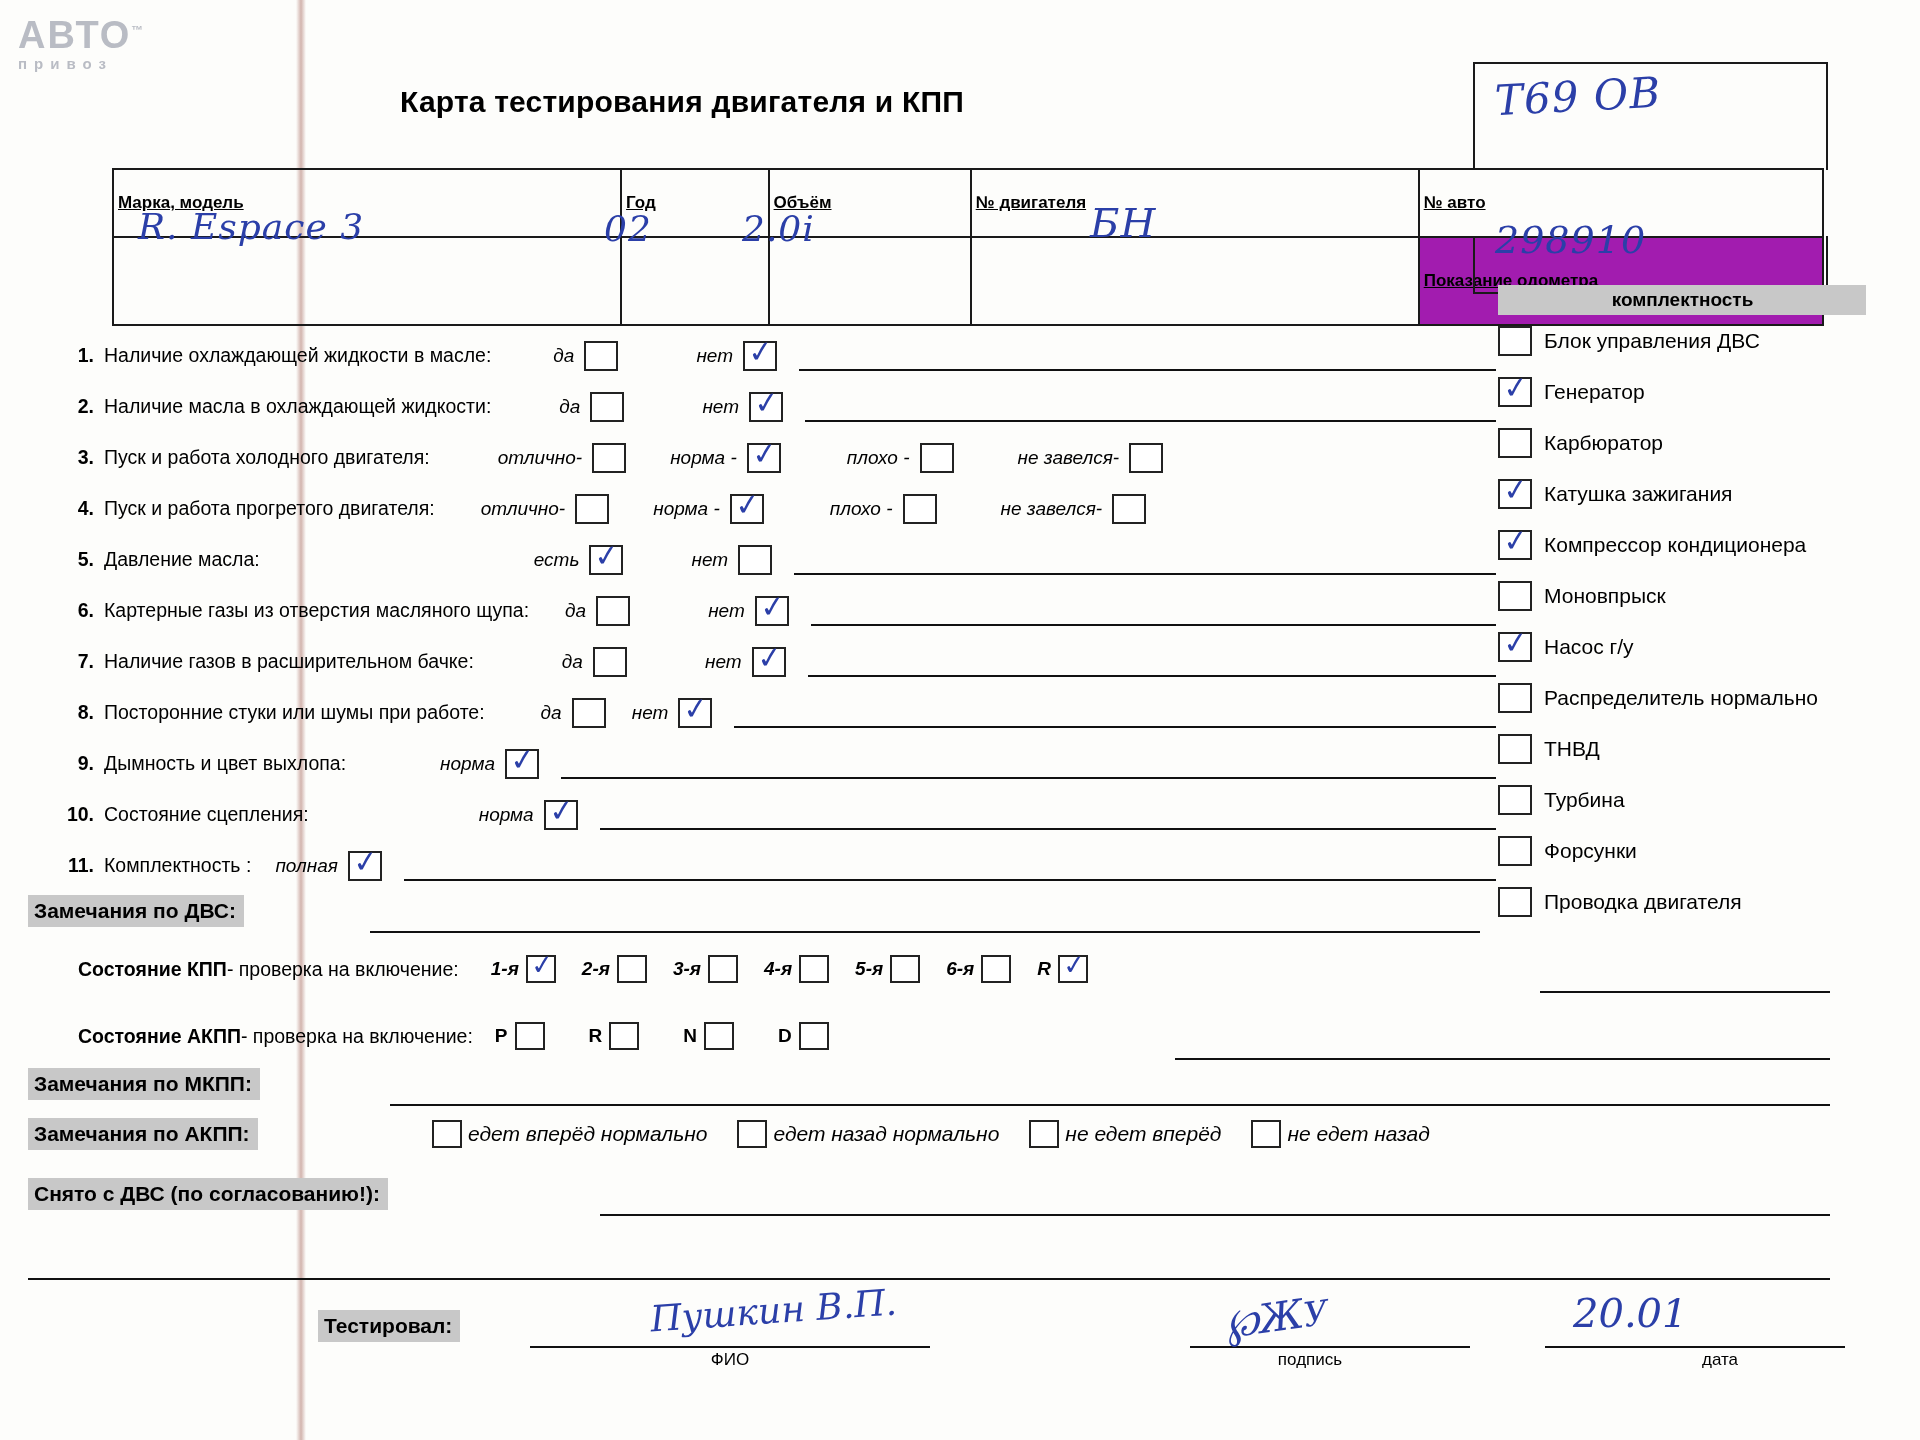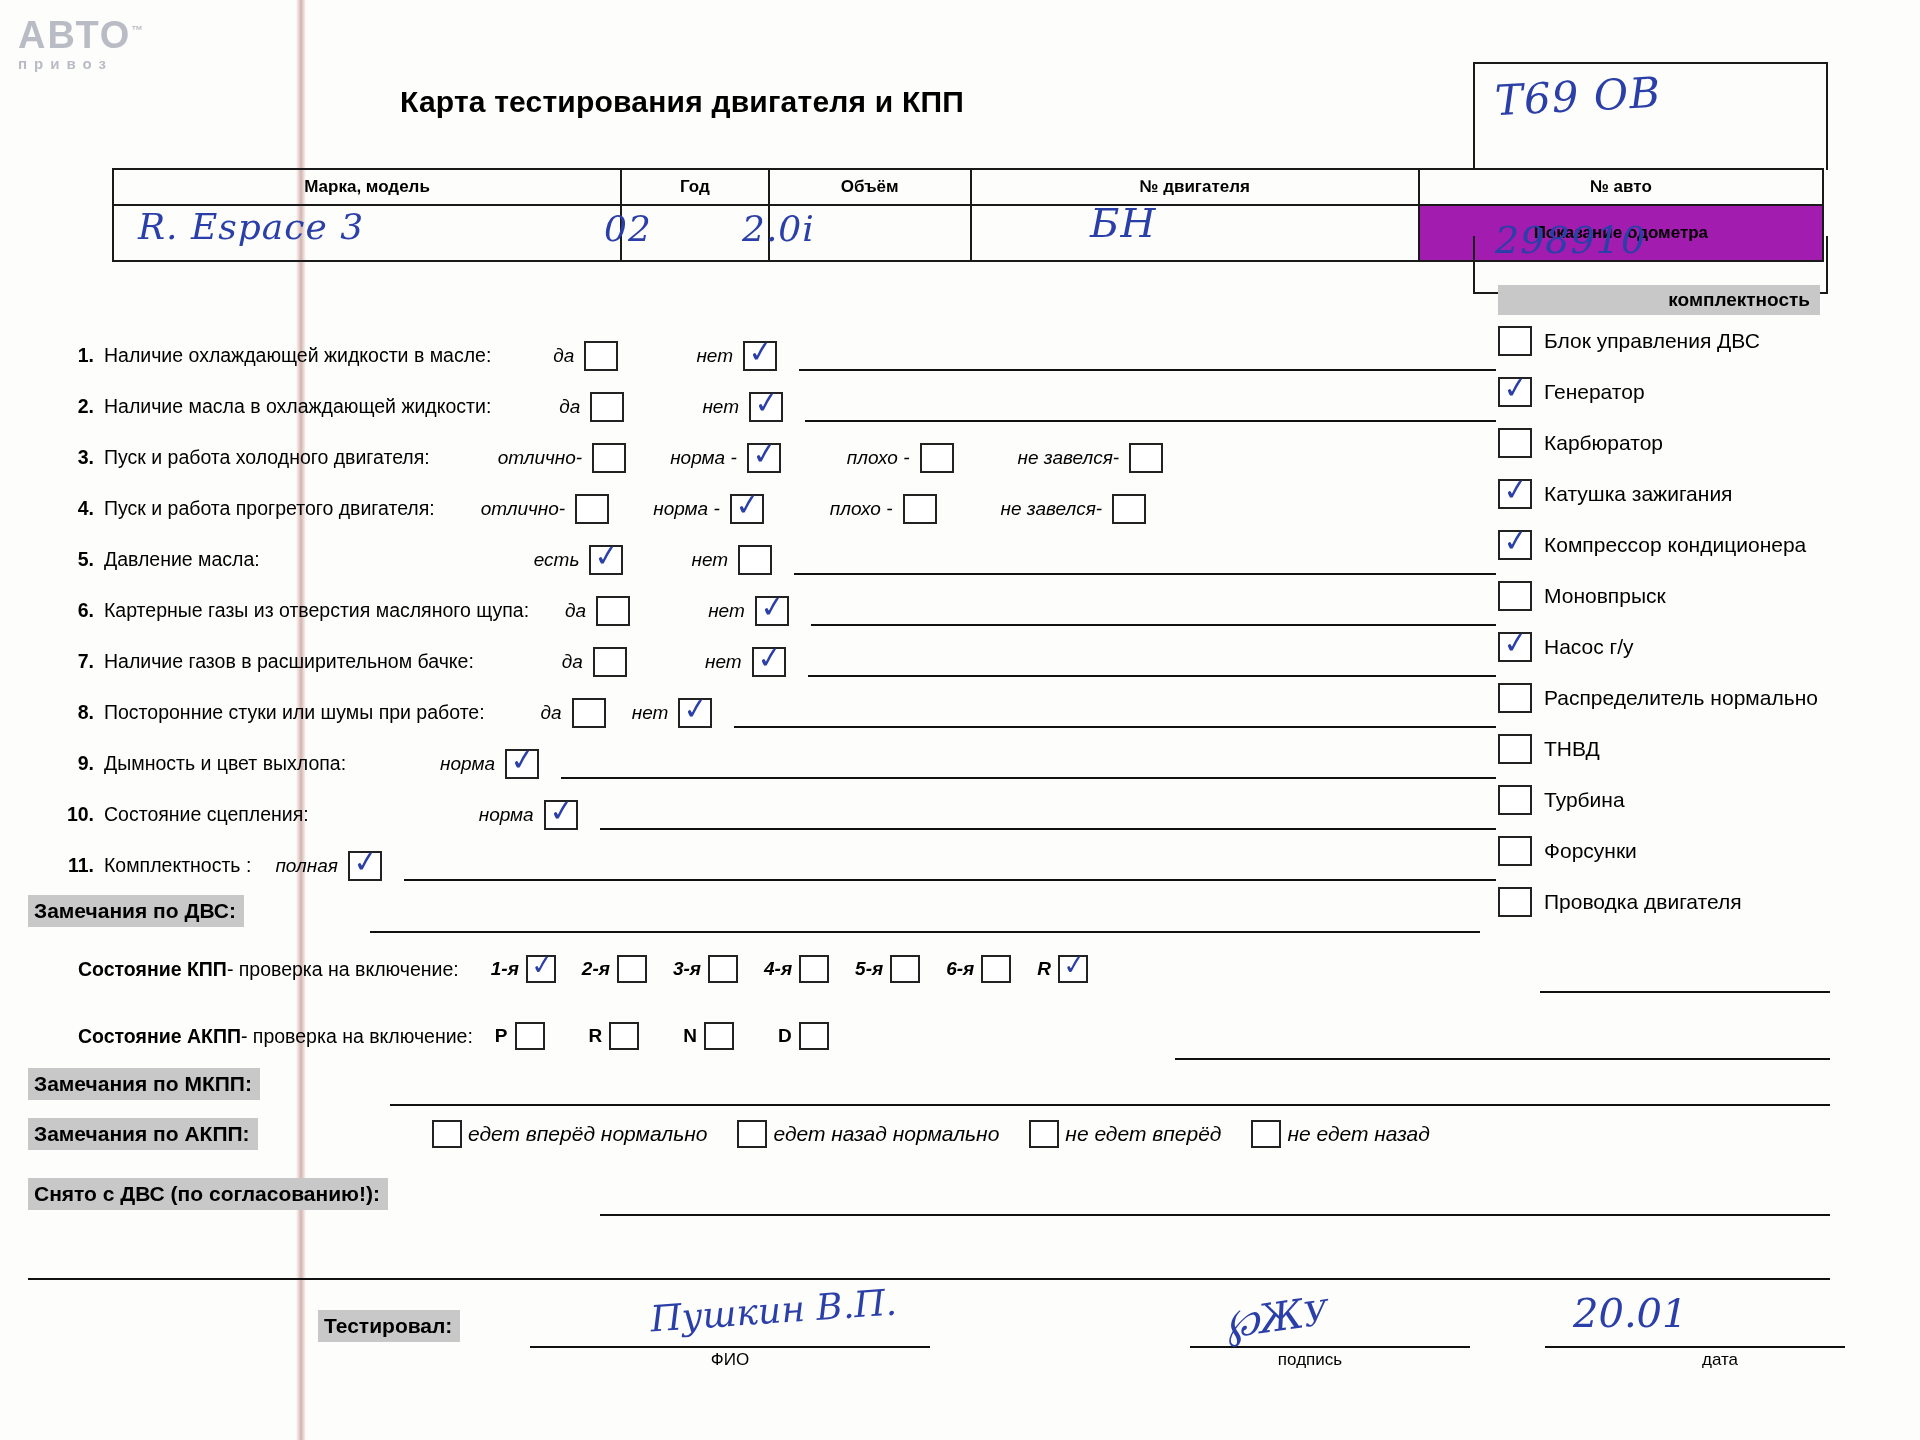--- a/index.html
+++ b/index.html
@@ -69,25 +69,26 @@
   .hdr {
     position: absolute;
     left: 112px;
     top: 168px;
     width: 1712px;
     border-collapse: collapse;
     font-size: 17px;
   }
   .hdr td {
     border: 2px solid #1a1a1a;
-    text-align: center;
+    text-align: left;
     vertical-align: middle;
     font-weight: bold;
     height: 34px;
-    padding: 0 4px;
+    padding: 16px 4px;
+    text-decoration: underline;
   }
   .hdr td.val {
     height: 54px;
     font-weight: normal;
   }
   .hdr td.shaded {
     background: #a21caf;
   }
 
   
@@ -183,23 +184,23 @@
   .kit {
     position: absolute;
     left: 1498px;
     top: 285px;
     width: 410px;
   }
   .kit-title {
     background: #c8c8c8;
     font-weight: bold;
     font-size: 19px;
-    text-align: right;
+    text-align: center;
     padding: 4px 10px 4px 11px;
-    width: 322px;
+    width: 368px;
     box-sizing: border-box;
   }
   .kit-row {
     display: flex;
     align-items: center;
     height: 51px;
     font-size: 21px;
     gap: 12px;
   }
 

